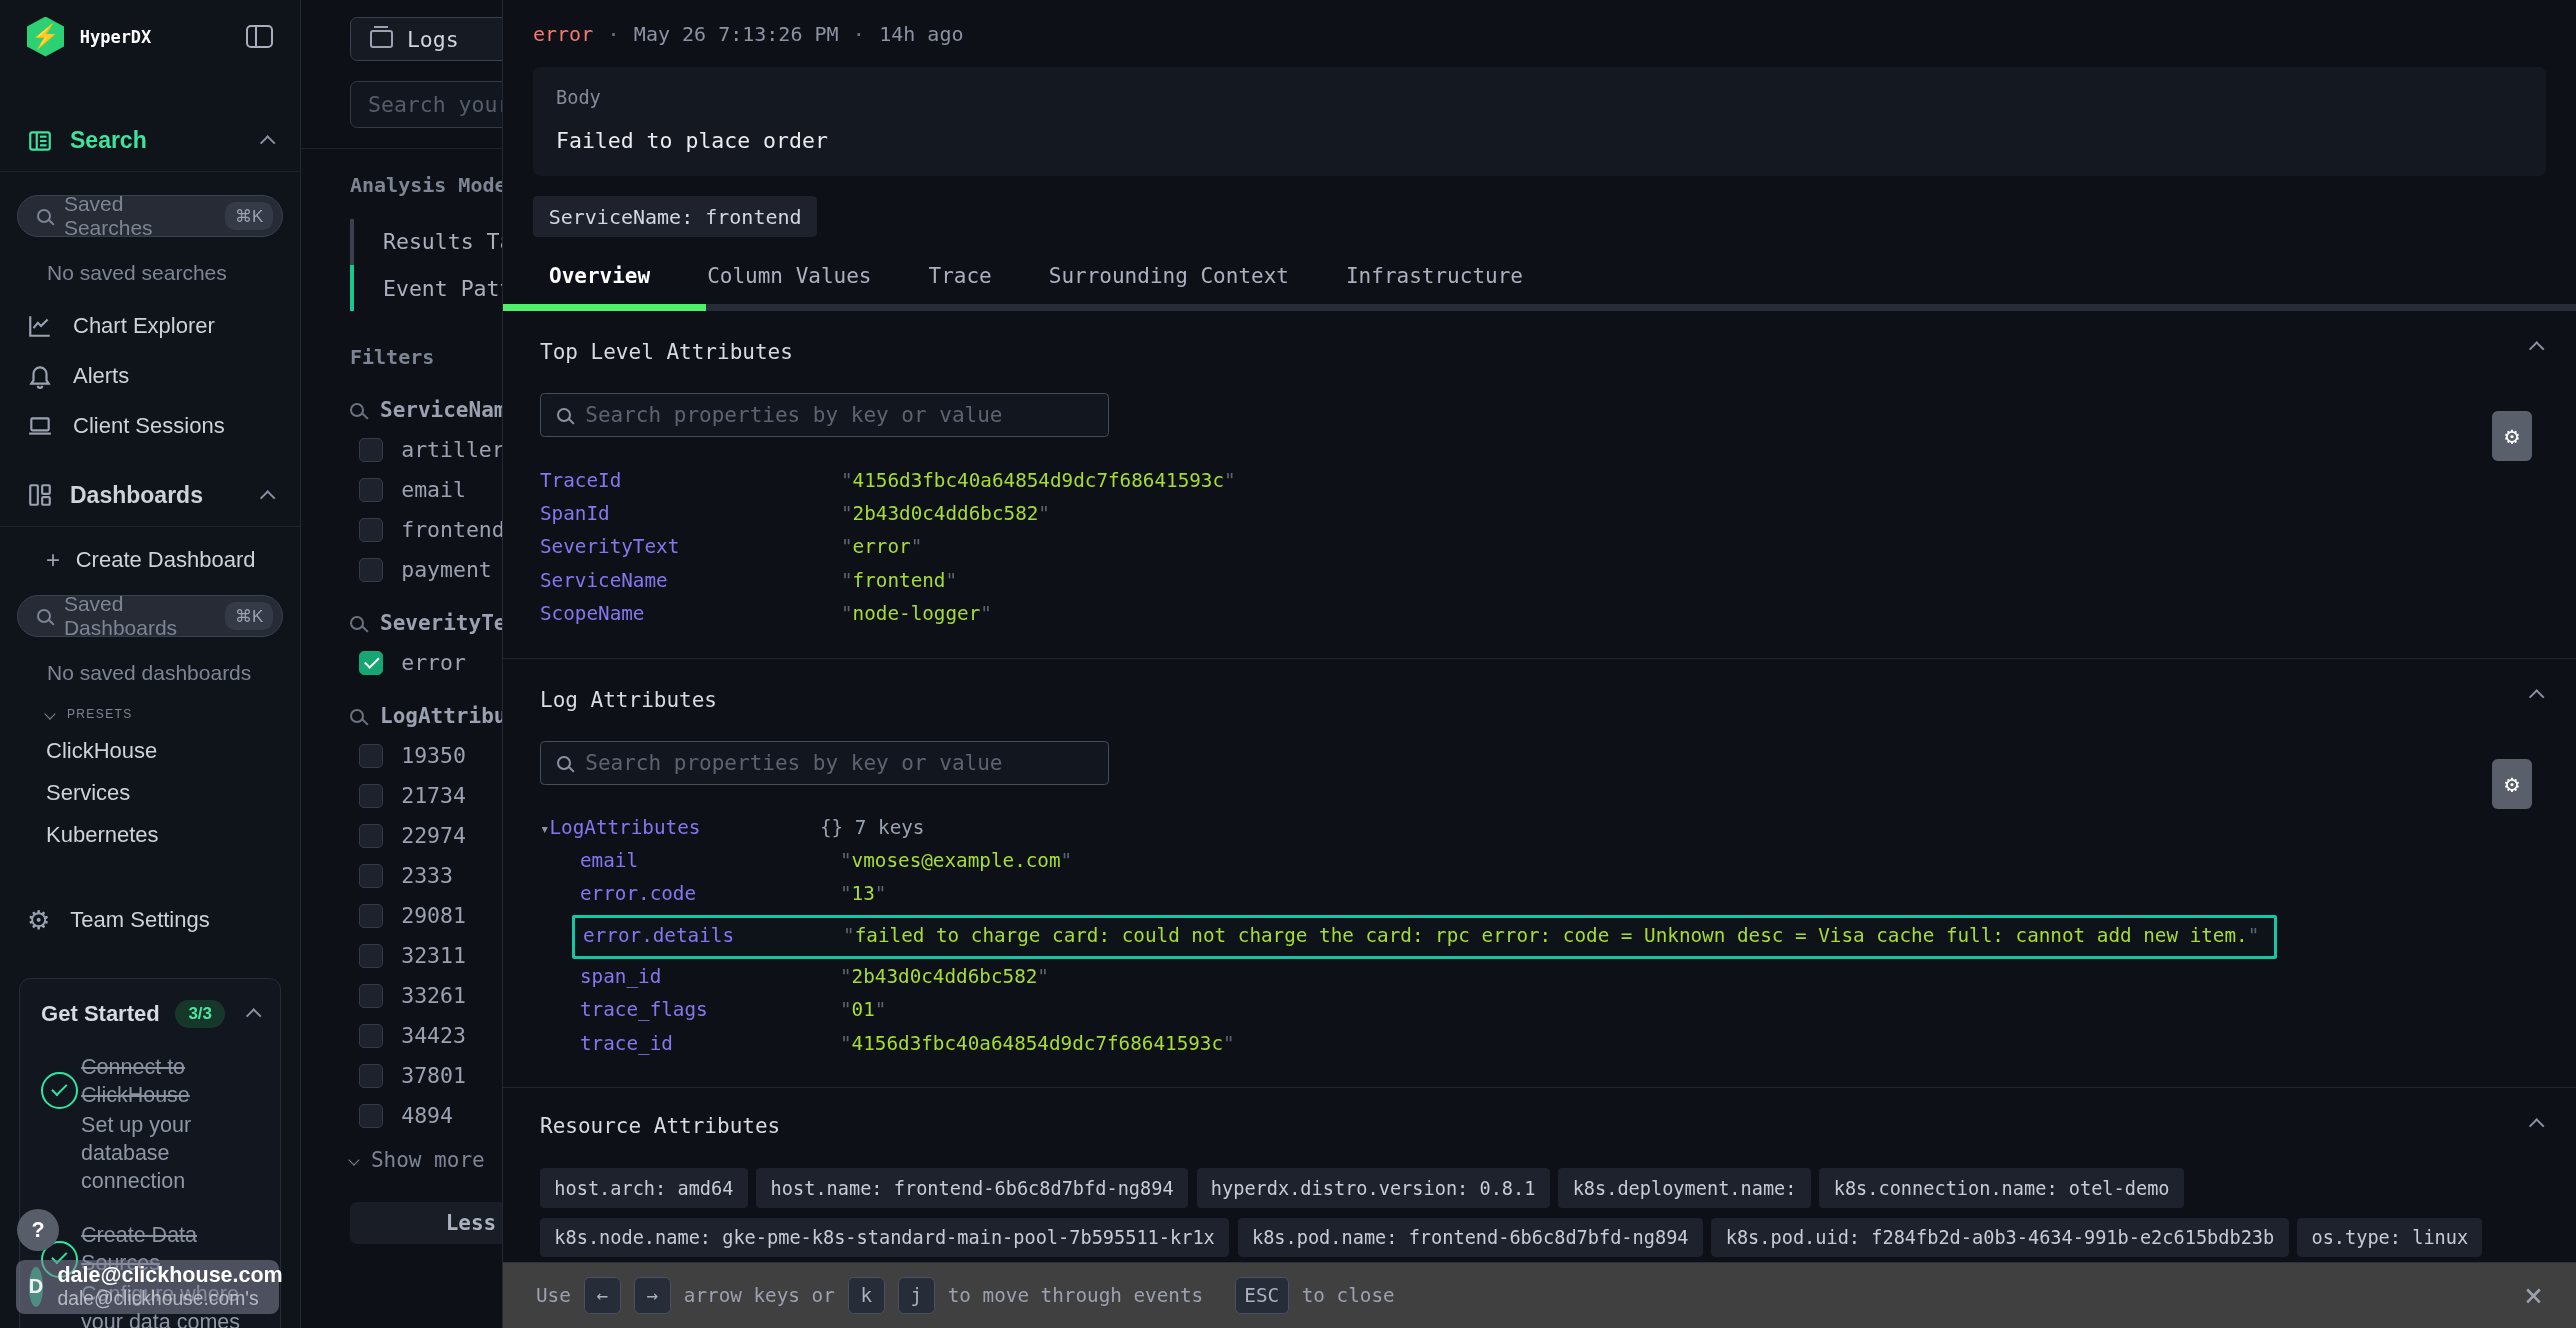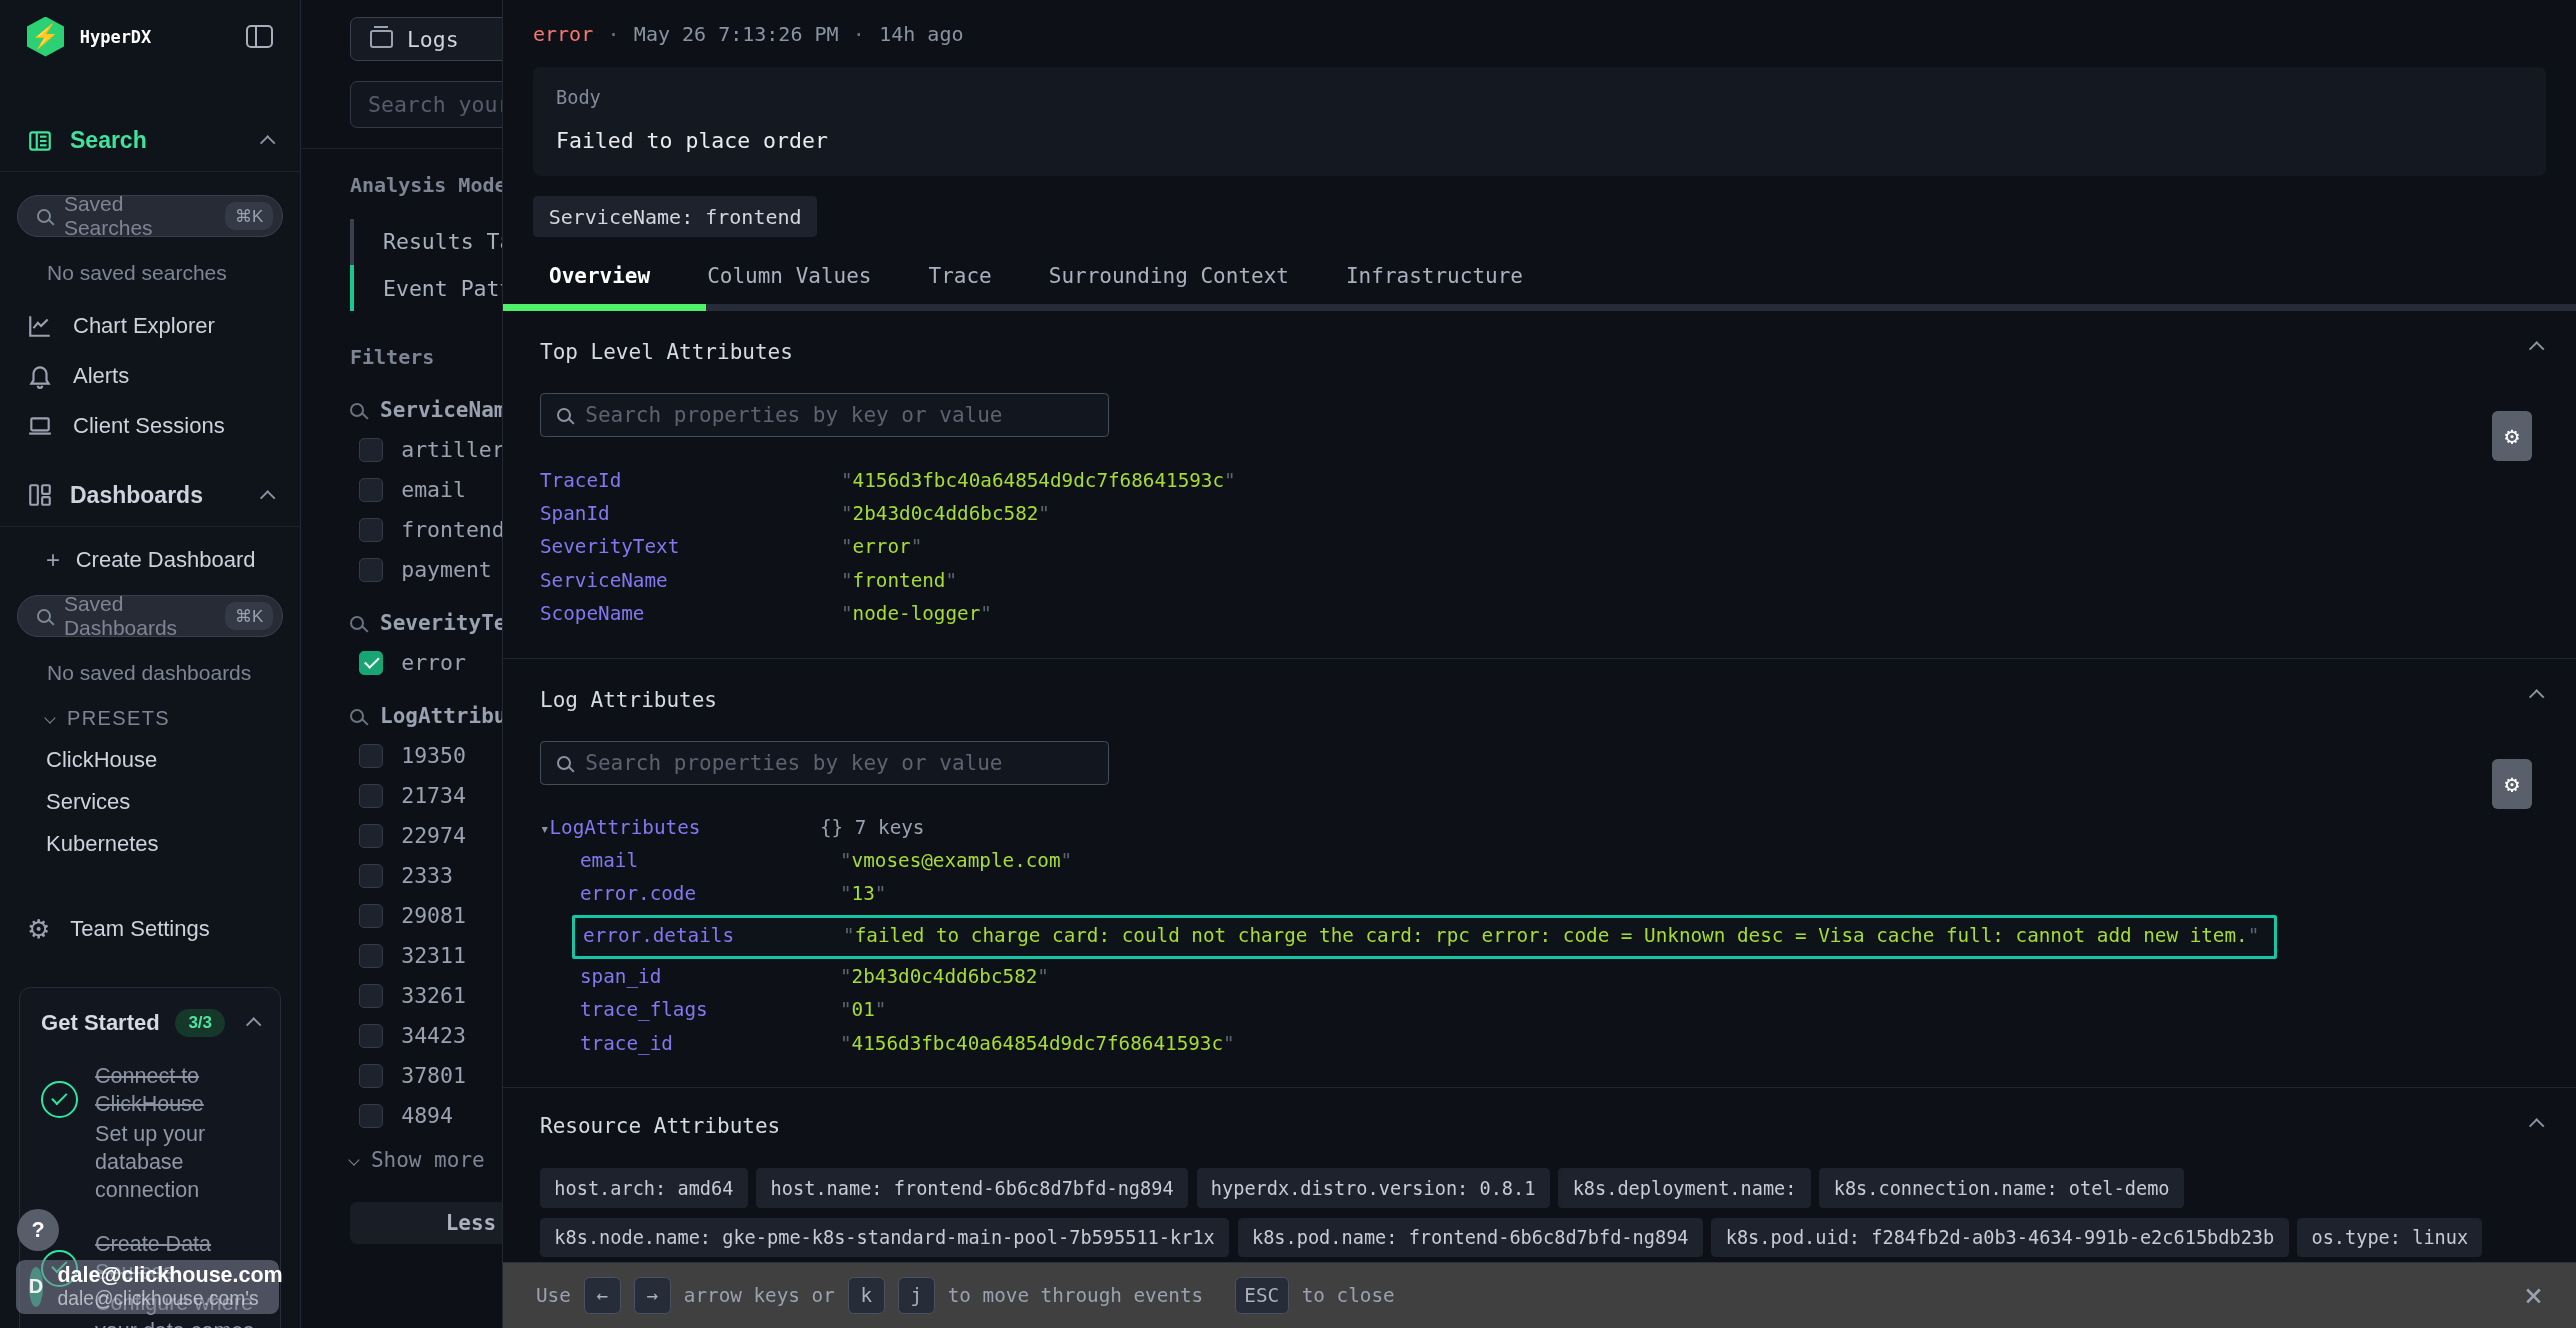--- a/index.html
+++ b/index.html
@@ -46,34 +46,34 @@
                 padding:0 8.6px 0 18.6px; color:#7d8594; font-size:21px; }
   .pill-input .kbd-pill { margin-left:auto; background:#343a46; border-radius:10px;
                           padding:3.6px 10px; font-size:17px; color:#9aa2b1; }
   .muted-line { color:#7d8594; font-size:21px; margin:24px 0 0 47px; }
   .nav-item { display:flex; align-items:center; gap:20px; padding:12px 27px; font-size:22px; color:#ced2da; }
   .nav-item.first-nav { margin-top:15.7px; }
   .create-row { display:flex; align-items:center; gap:15.7px; margin:18.6px 0 0 46px;
                 font-size:22px; color:#ced2da; }
   .create-row .plus-icon { color:#9aa1b0; font-size:24px; }
   .presets-row { display:flex; align-items:center; gap:13px; margin:21.5px 0 0 46px;
-                 color:#7d8594; font-size:20px; letter-spacing:1.4px; }
+                 color:#7d8594; font-size:12px; letter-spacing:1.4px; }
   .preset-item { margin:0 0 0 46px; padding:7.9px 0; font-size:22px; color:#ced2da; }
   .preset-list { margin-top:10px; }
   .team-row { margin-top:37px; }
   .team-row .gear-glyph { font-size:26px; color:#9aa1b0; }
 
   .gs-card { margin:30px 18.6px 0; border:0.7px solid #262c38; border-radius:11.4px;
              background:#12161e; padding:21.5px 21.5px 21.5px; }
   .gs-head { display:flex; align-items:center; gap:15.7px; }
   .gs-title { font-weight:bold; font-size:22px; color:#d6dae2; }
   .gs-badge { background:#16382b; color:#4fe3a0; font-weight:bold; font-size:17px;
               padding:3.6px 13px; border-radius:715px; }
   .gs-head .chev { margin-left:auto; color:#8b93a3; }
-  .gs-step { display:flex; gap:17px; margin-top:26px; }
+  .gs-step { display:flex; gap:3px; margin-top:26px; }
   .gs-check { width:37px; height:37px; border:2.1px solid #2ee6a0; border-radius:50%;
               flex-shrink:0; position:relative; margin-top:18.6px; }
   .gs-check::after { content:""; position:absolute; left:9.3px; top:9.3px; width:13px; height:6.4px;
                      border-left:2.9px solid #2ee6a0; border-bottom:2.9px solid #2ee6a0;
                      transform:rotate(-45deg); }
   .gs-step-title { font-size:21.5px; color:#8a92a2; text-decoration:line-through; line-height:1.3; }
   .gs-step-desc { font-size:21.5px; color:#8f97a6; line-height:1.3; margin-top:2.9px; }
   .help-fab { position:absolute; left:17px; bottom:77px; width:42px; height:42px;
               border-radius:50%; background:#585d6a; color:#fff; font-weight:bold; font-size:21.5px;
               display:flex; align-items:center; justify-content:center; }

